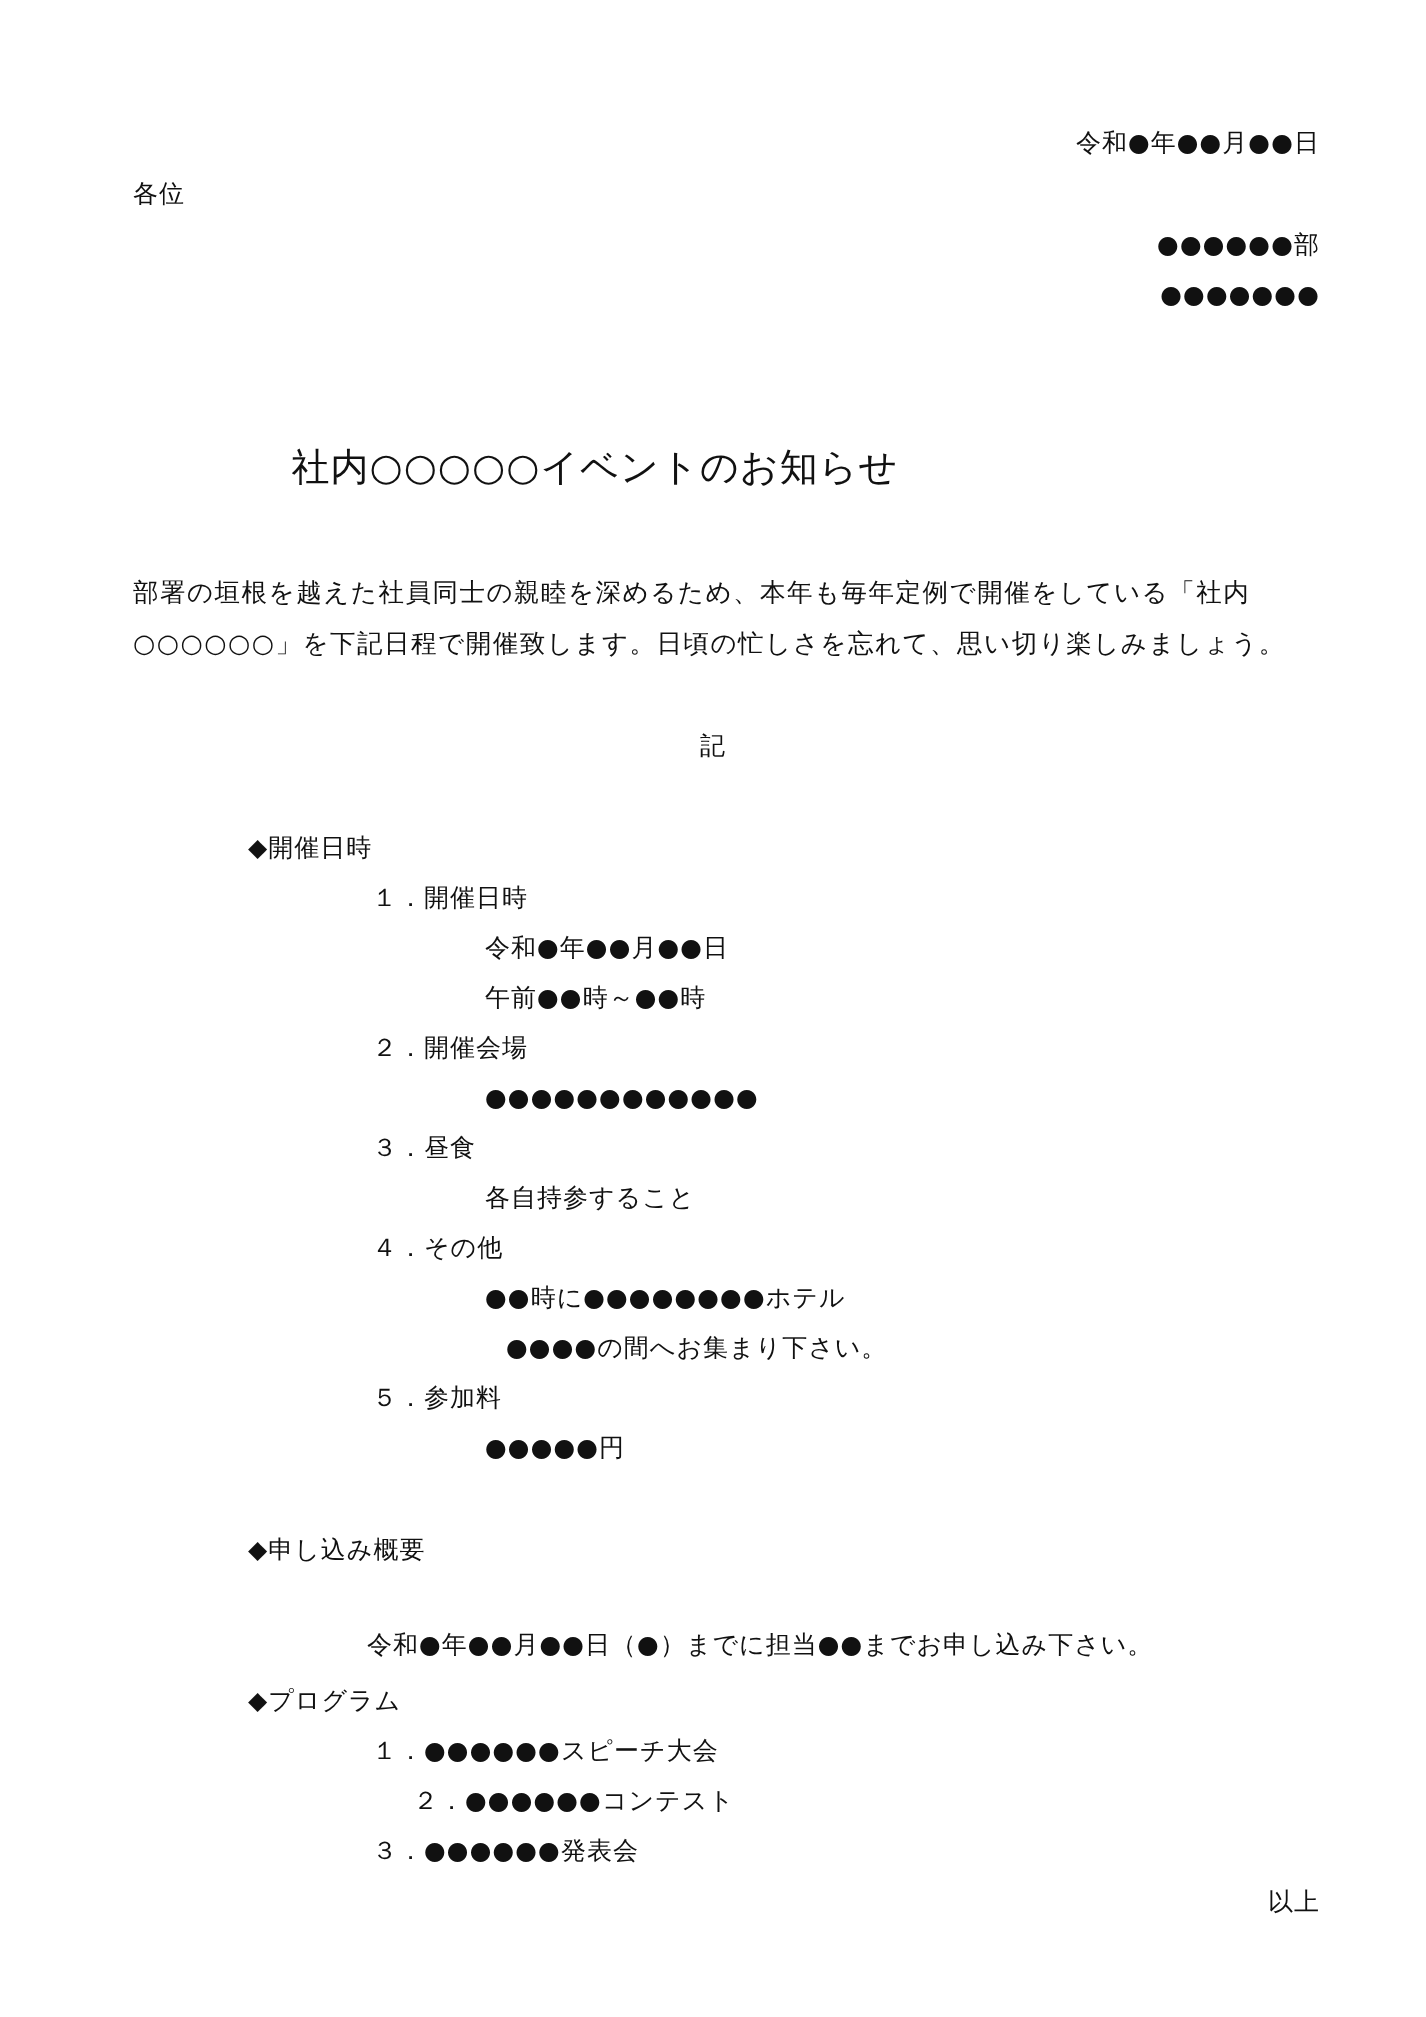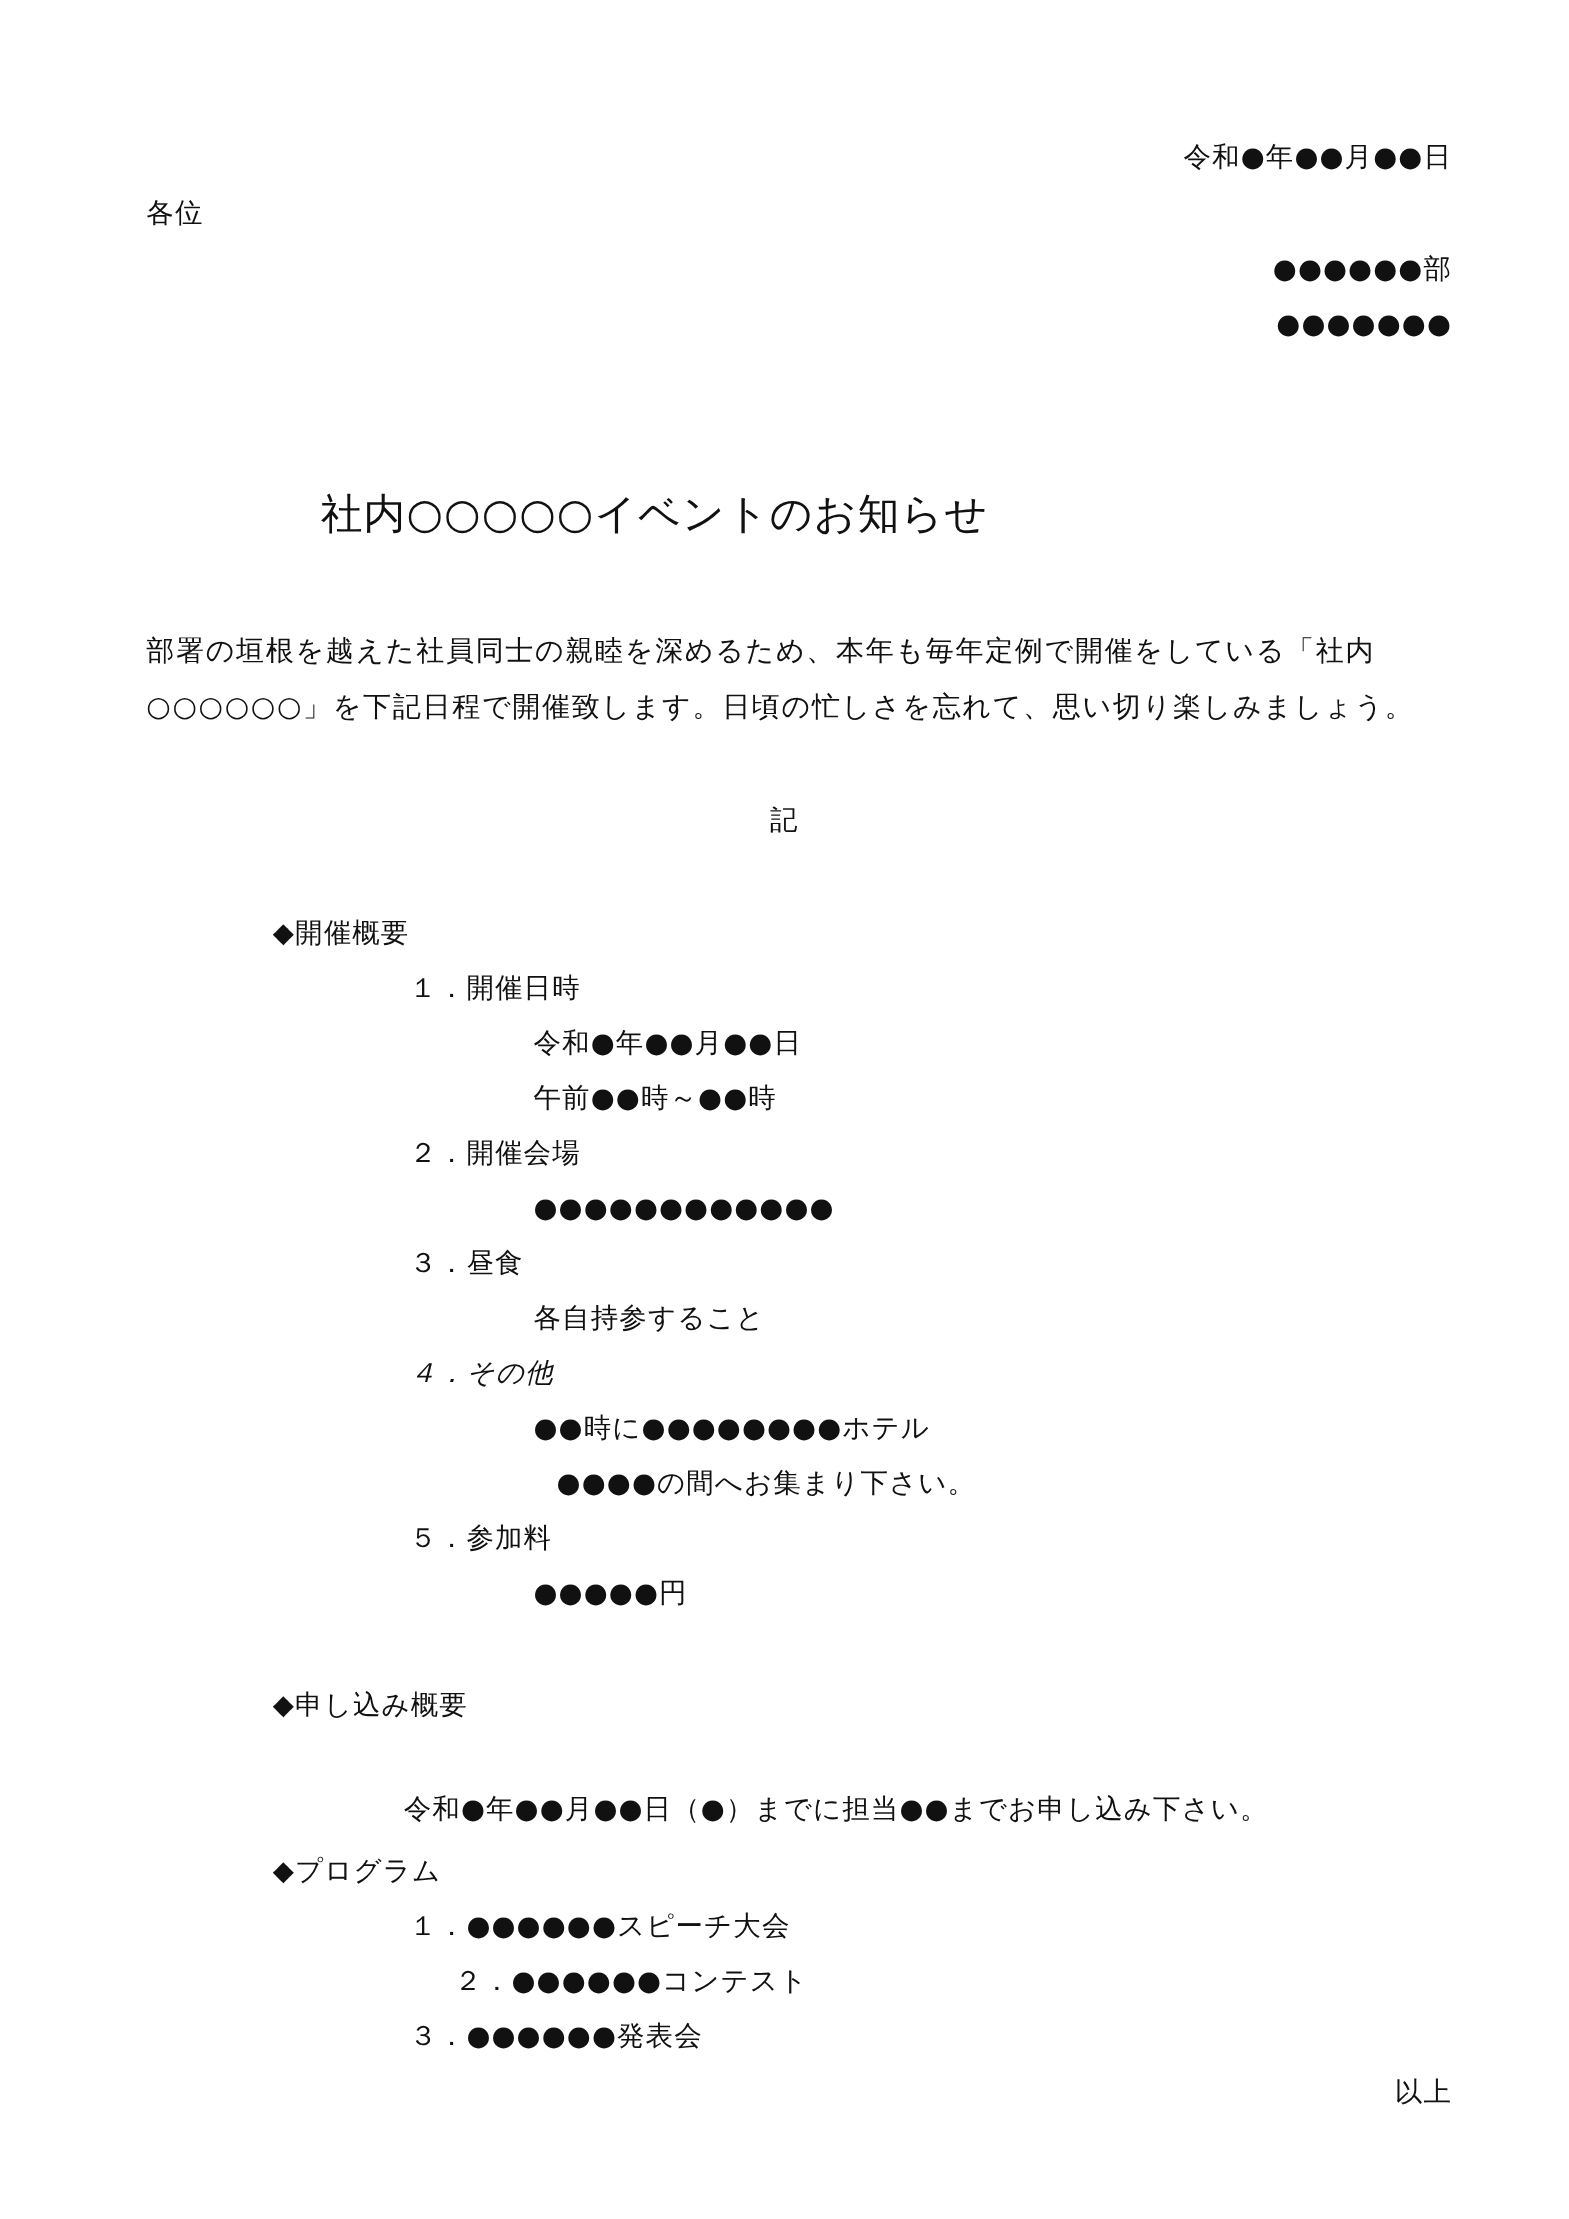--- a/index.html
+++ b/index.html
@@ -23,33 +23,33 @@
   <div class="t right" style="right:106px; top:232px;">●●●●●●部</div>
   <div class="t right" style="right:106px; top:282px;">●●●●●●●</div>
 
   <div class="t title" style="left:0; width:1190px; text-align:center; top:448px;">社内○○○○○イベントのお知らせ</div>
 
   <div class="t body-text" style="left:133px; top:580px;">部署の垣根を越えた社員同士の親睦を深めるため、本年も毎年定例で開催をしている「社内</div>
   <div class="t body-text" style="left:133px; top:631px;">○○○○○○」を下記日程で開催致します。日頃の忙しさを忘れて、思い切り楽しみましょう。</div>
 
   <div class="t" style="left:0; width:1426px; text-align:center; top:733px;">記</div>
 
-  <div class="t" style="left:248px; top:835px;">◆開催概要</div>
+  <div class="t" style="left:248px; top:835px;">◆開催日時</div>
 
   <div class="t" style="left:372px; top:885px;">１．開催日時</div>
   <div class="t" style="left:485px; top:935px;">令和●年●●月●●日</div>
   <div class="t" style="left:485px; top:985px;text-align:right;">午前●●時～●●時</div>
 
   <div class="t" style="left:372px; top:1035px;">２．開催会場</div>
   <div class="t" style="left:485px; top:1085px;">●●●●●●●●●●●●</div>
 
   <div class="t" style="left:372px; top:1135px;">３．昼食</div>
   <div class="t" style="left:485px; top:1185px;">各自持参すること</div>
 
-  <div class="t" style="left:372px; top:1235px;font-style:italic;">４．その他</div>
+  <div class="t" style="left:372px; top:1235px;">４．その他</div>
   <div class="t" style="left:485px; top:1285px;">●●時に●●●●●●●●ホテル</div>
   <div class="t" style="left:506px; top:1335px;">●●●●の間へお集まり下さい。</div>
 
   <div class="t" style="left:372px; top:1385px;">５．参加料</div>
   <div class="t" style="left:485px; top:1435px;">●●●●●円</div>
 
   <div class="t" style="left:248px; top:1537px;">◆申し込み概要</div>
   <div class="t" style="left:367px; top:1587px;margin-top:45px;">令和●年●●月●●日（●）までに担当●●までお申し込み下さい。</div>
 
   <div class="t" style="left:248px; top:1688px;">◆プログラム</div>

